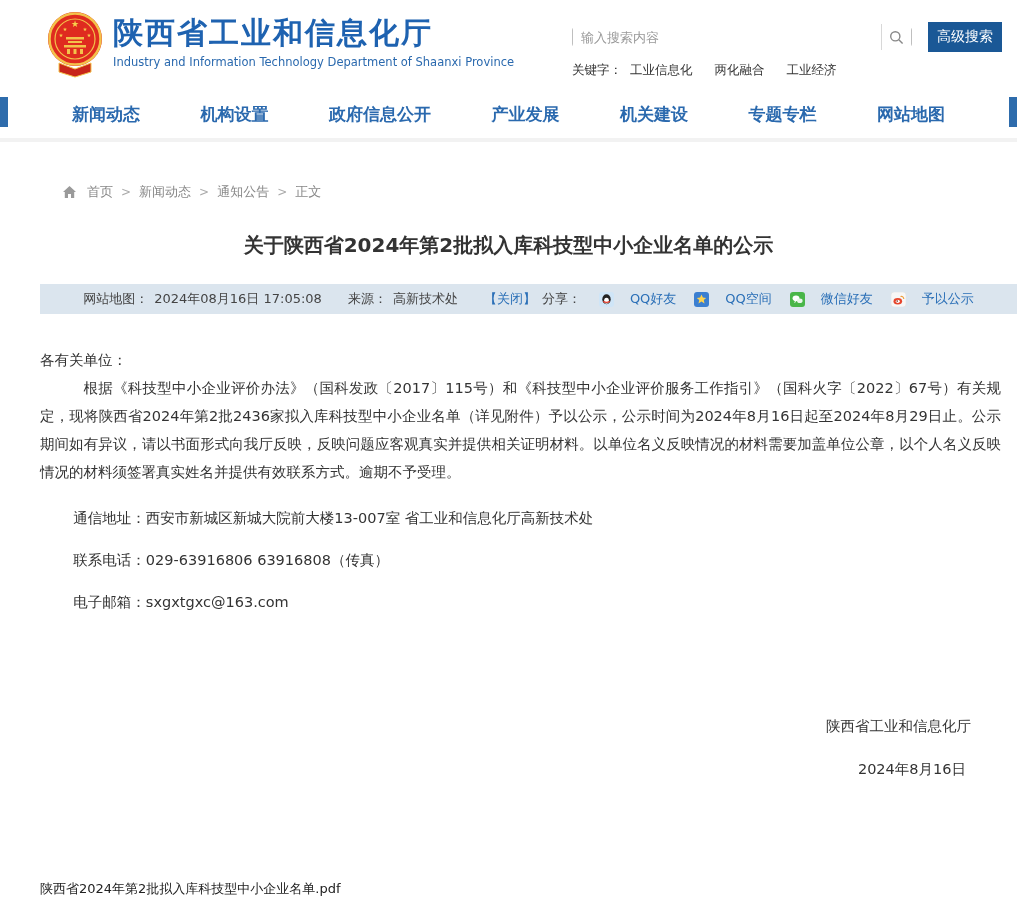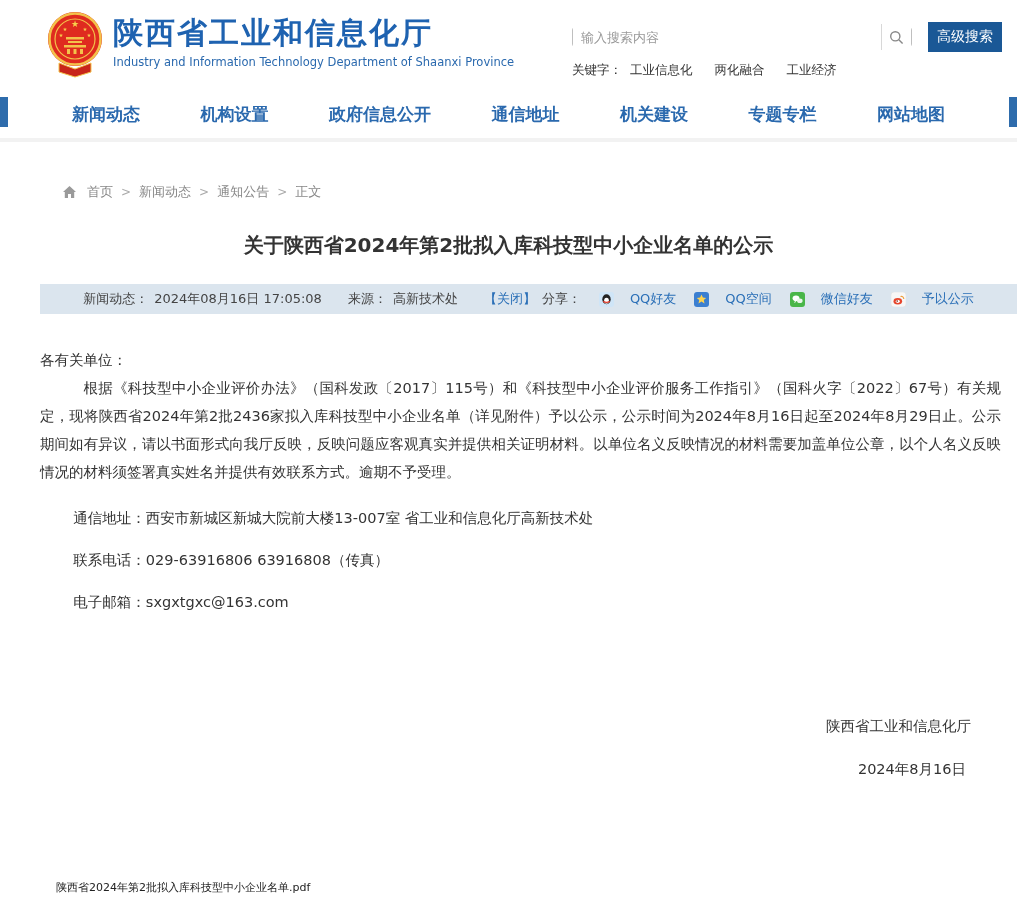--- a/index.html
+++ b/index.html
@@ -50,21 +50,21 @@
 
   .article-body { padding-right:16px; font-size:14.5px; line-height:28px; color:#333; }
   .salutation { margin-top:32px; }
   .paragraph { text-indent:3em; text-align:justify; }
   .contact-line { margin-top:14px; text-indent:2.3em; }
   .contact-line.first { margin-top:18px; }
 
   .signature { margin-top:96px; text-align:right; padding-right:30px; font-size:14.5px; }
   .signature-date { margin-top:15px; text-align:right; padding-right:35px; font-size:14.5px; }
 
-  .pdf-link { position:absolute; left:56px; top:880px; font-size:11px; color:#222; }
+  .pdf-link { position:absolute; left:40px; top:880px; font-size:13px; color:#222; }
 </style>
 </head>
 <body>
 
 <div class="header">
   <div class="brand">
     <svg width="56" height="68" viewBox="0 0 56 68">
       <circle cx="28" cy="29" r="27" fill="#df2b1f"></circle>
       <circle cx="28" cy="29" r="25.5" fill="none" stroke="#f3c24a" stroke-width="2.5"></circle>
       <circle cx="28" cy="29" r="20" fill="none" stroke="#f3c24a" stroke-width="1.2"></circle>
@@ -107,21 +107,21 @@
       <a>工业经济</a>
     </div>
   </div>
 </div>
 
 <div class="nav">
   <span class="nav-cap left"></span>
   <a class="nav-item">新闻动态</a>
   <a class="nav-item">机构设置</a>
   <a class="nav-item">政府信息公开</a>
-  <a class="nav-item">通信地址</a>
+  <a class="nav-item">产业发展</a>
   <a class="nav-item">机关建设</a>
   <a class="nav-item">专题专栏</a>
   <a class="nav-item">网站地图</a>
   <span class="nav-cap right"></span>
 </div>
 <div class="nav-band"></div>
 
 <div class="main">
 
   <div class="breadcrumb">
@@ -135,21 +135,21 @@
     <a>新闻动态</a>
     <span class="crumb-sep">&gt;</span>
     <a>通知公告</a>
     <span class="crumb-sep">&gt;</span>
     <span>正文</span>
   </div>
 
   <div class="article-title">关于陕西省2024年第2批拟入库科技型中小企业名单的公示</div>
 
   <div class="meta-bar">
-    <span>新闻动态：</span>
+    <span>网站地图：</span>
       <span>2024年08月16日 17:05:08</span>
     <span class="gap"></span>
     <span>来源：</span>
       <span>高新技术处</span>
     <span class="gap"></span>
     <a class="close-link">【关闭】</a>
       <span>分享：</span>
     <a class="share-item">
       <svg width="15" height="15" viewBox="0 0 15 15">
         <rect width="15" height="15" rx="3" fill="#cfe5f7"></rect>

